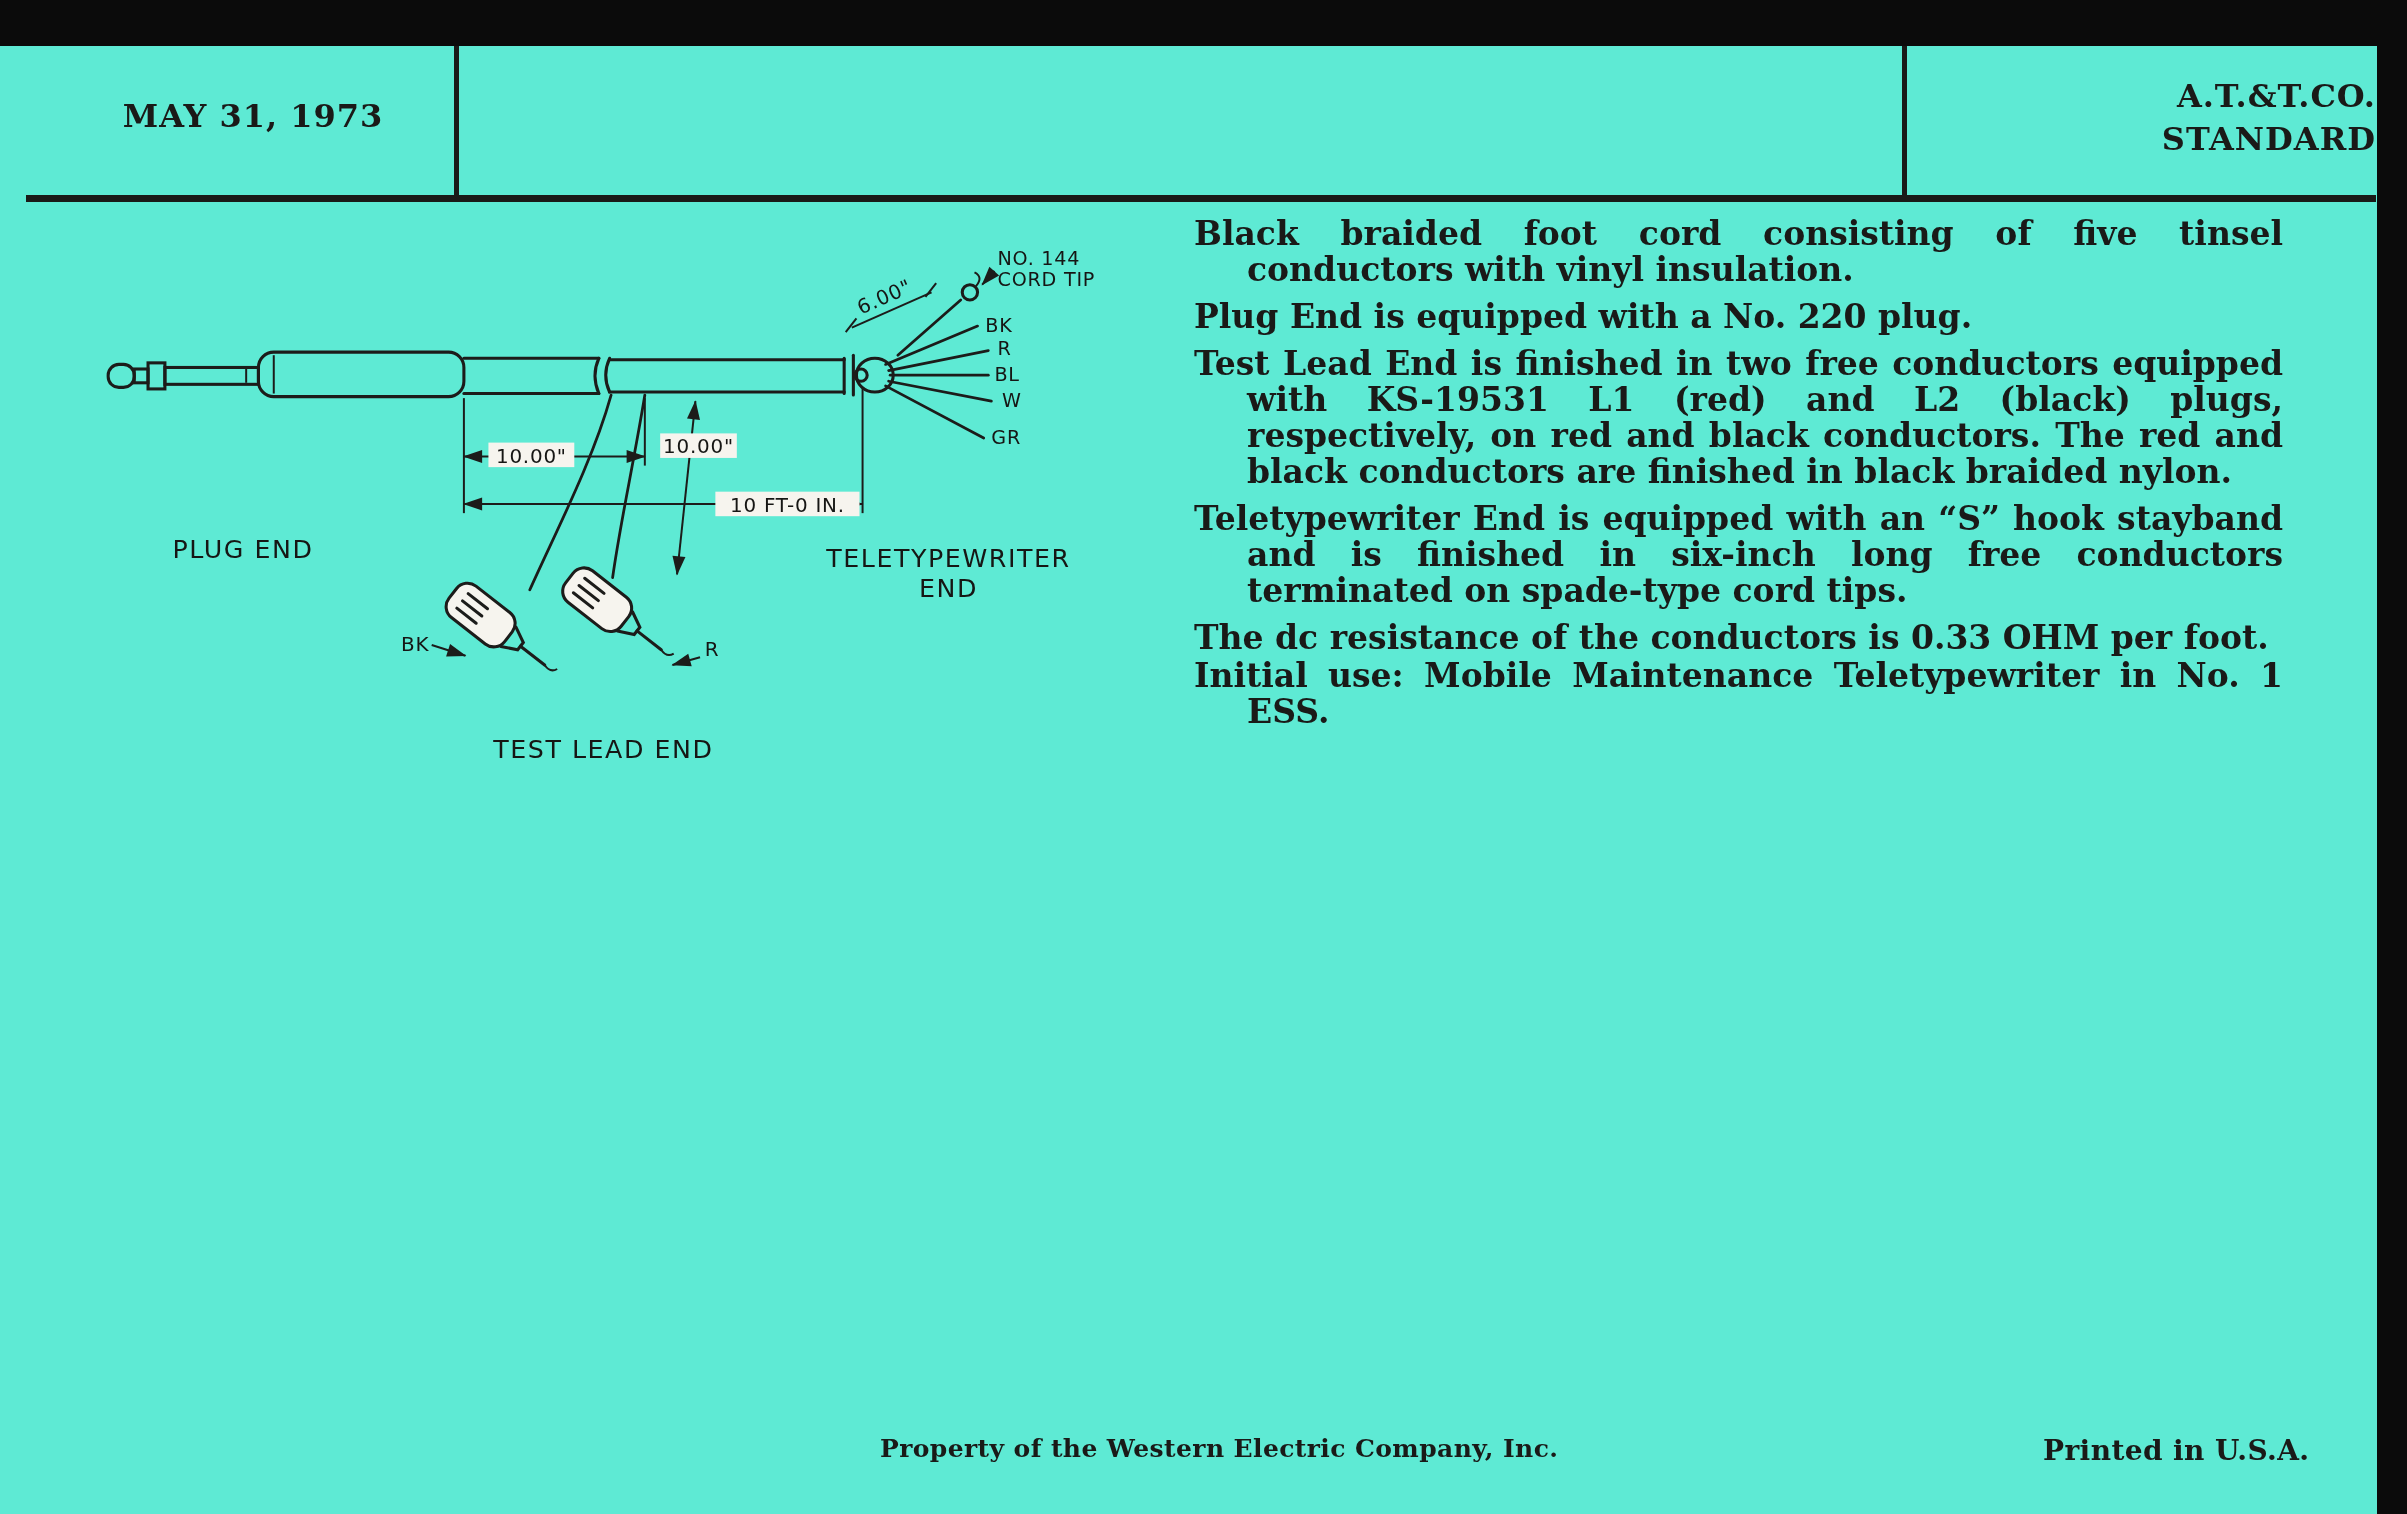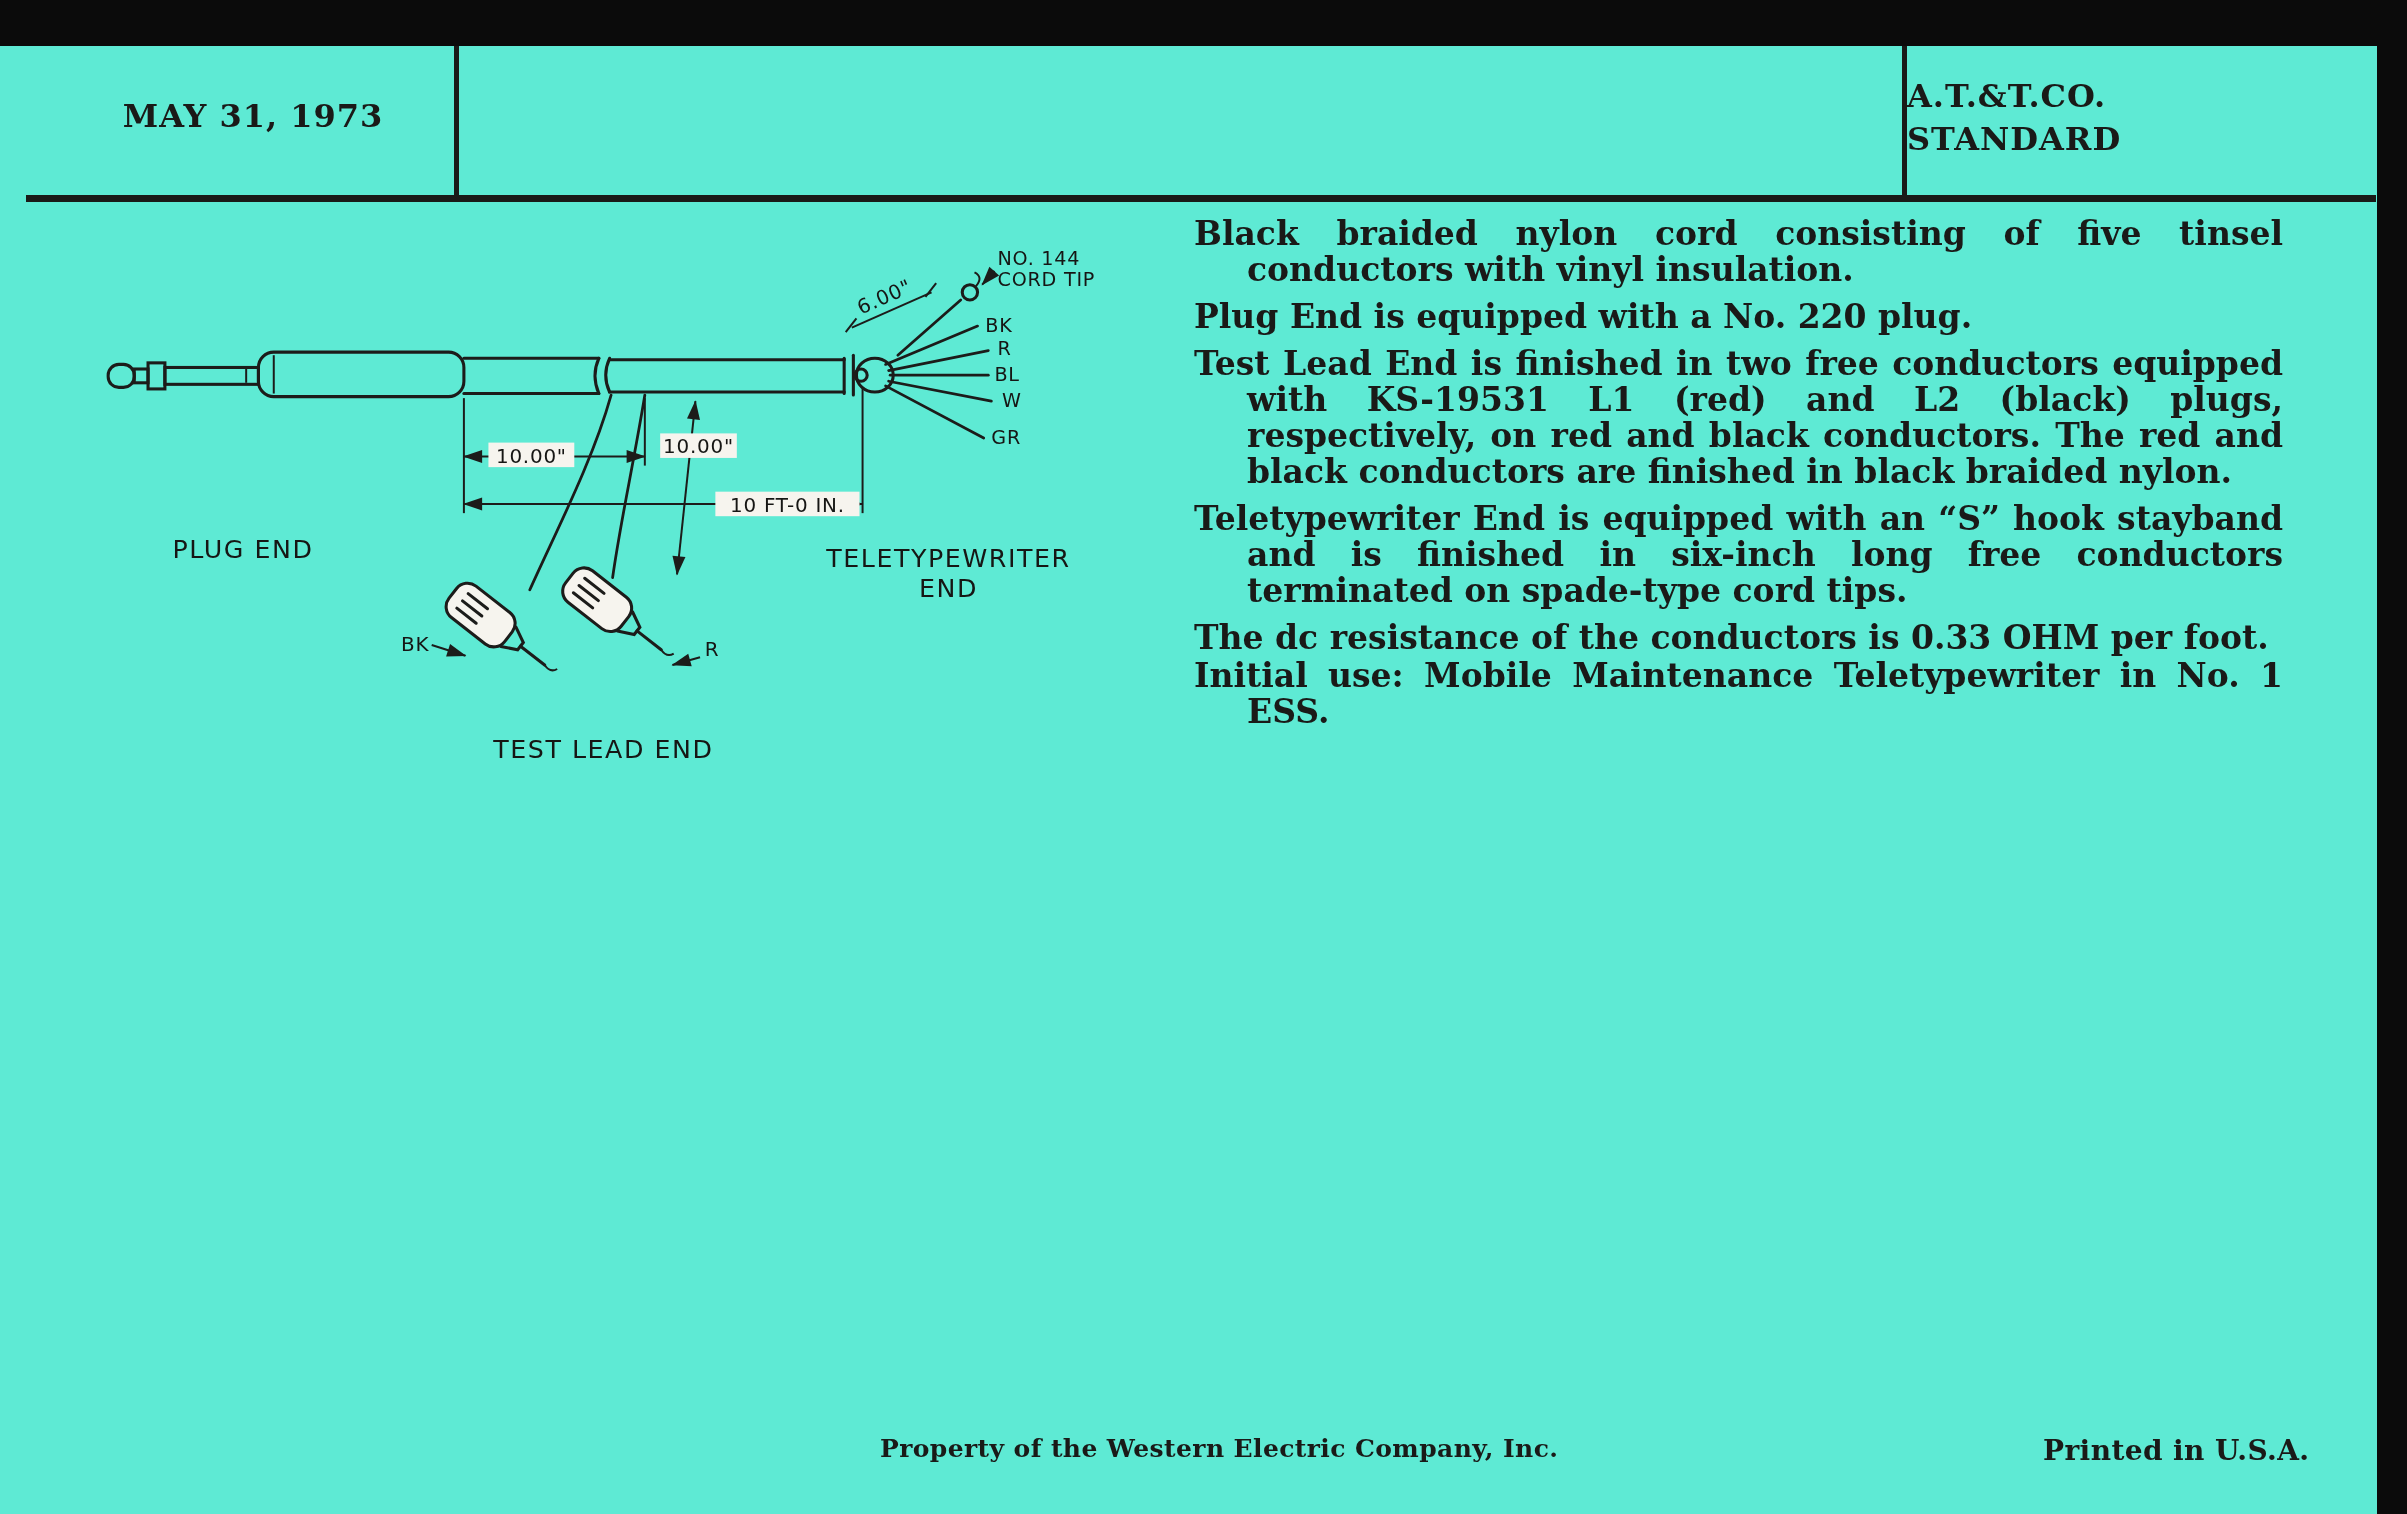--- a/index.html
+++ b/index.html
@@ -18,21 +18,21 @@
 
   .date {
     position:absolute; left:50px; top:97px; width:406px; text-align:center;
     font-size:32px; font-weight:bold; letter-spacing:1px;
   }
   .title {
     position:absolute; left:459px; top:55px; width:1442px; text-align:center;
     font-size:61px; font-weight:bold; letter-spacing:2px;
   }
   .standard {
-    position:absolute; left:1907px; top:75px; width:469px; text-align:left;
+    position:absolute; left:1907px; top:75px; width:469px; text-align:right;
     font-size:32px; font-weight:bold; line-height:43px; letter-spacing:1px;
   }
 
   .diagram { position:absolute; left:92px; top:231px; }
   .diagram .draw { stroke:#1c1c1a; fill:none; stroke-width:2; stroke-linecap:round; }
   .diagram .thin { stroke:#1c1c1a; fill:none; stroke-width:1.3; }
   .diagram .wire { stroke:#1c1c1a; fill:none; stroke-width:1.8; stroke-linecap:round; }
   .diagram text { font-family:"DejaVu Sans", sans-serif; fill:#161614; letter-spacing:0.5px; }
   .diagram .lbl-s { font-size:12.5px; }
   .diagram .lbl-d { font-size:13px; }
@@ -176,21 +176,21 @@
       <text class="lbl-d" x="513" y="333" text-anchor="middle">10 FT-0 IN.</text>
     </g>
 
     <text class="lbl-l" x="112" y="363">PLUG END</text>
     <text class="lbl-l" x="618" y="369" text-anchor="middle">TELETYPEWRITER</text>
     <text class="lbl-l" x="618" y="389" text-anchor="middle">END</text>
     <text class="lbl-l" x="393" y="494" text-anchor="middle">TEST LEAD END</text>
   </svg>
 
   <main class="spec">
-    <p>Black braided nylon cord consisting of five tinsel conductors with vinyl insulation.</p>
+    <p>Black braided foot cord consisting of five tinsel conductors with vinyl insulation.</p>
     <p>Plug End is equipped with a No. 220 plug.</p>
     <p>Test Lead End is finished in two free conductors equipped with KS-19531 L1 (red) and L2 (black) plugs, respectively, on red and black conductors.  The red and black conductors are finished in black braided nylon.</p>
     <p>Teletypewriter End is equipped with an “S” hook stayband and is finished in six-inch long free conductors terminated on spade-type cord tips.</p>
     <p class="tight">The dc resistance of the conductors is 0.33 OHM per foot.</p>
     <p>Initial use:  Mobile Maintenance Teletypewriter in No. 1 ESS.</p>
   </main>
 
   <div class="footer-property">Property of the Western Electric Company, Inc.</div>
   <div class="footer-printed">Printed in U.S.A.</div>
 

